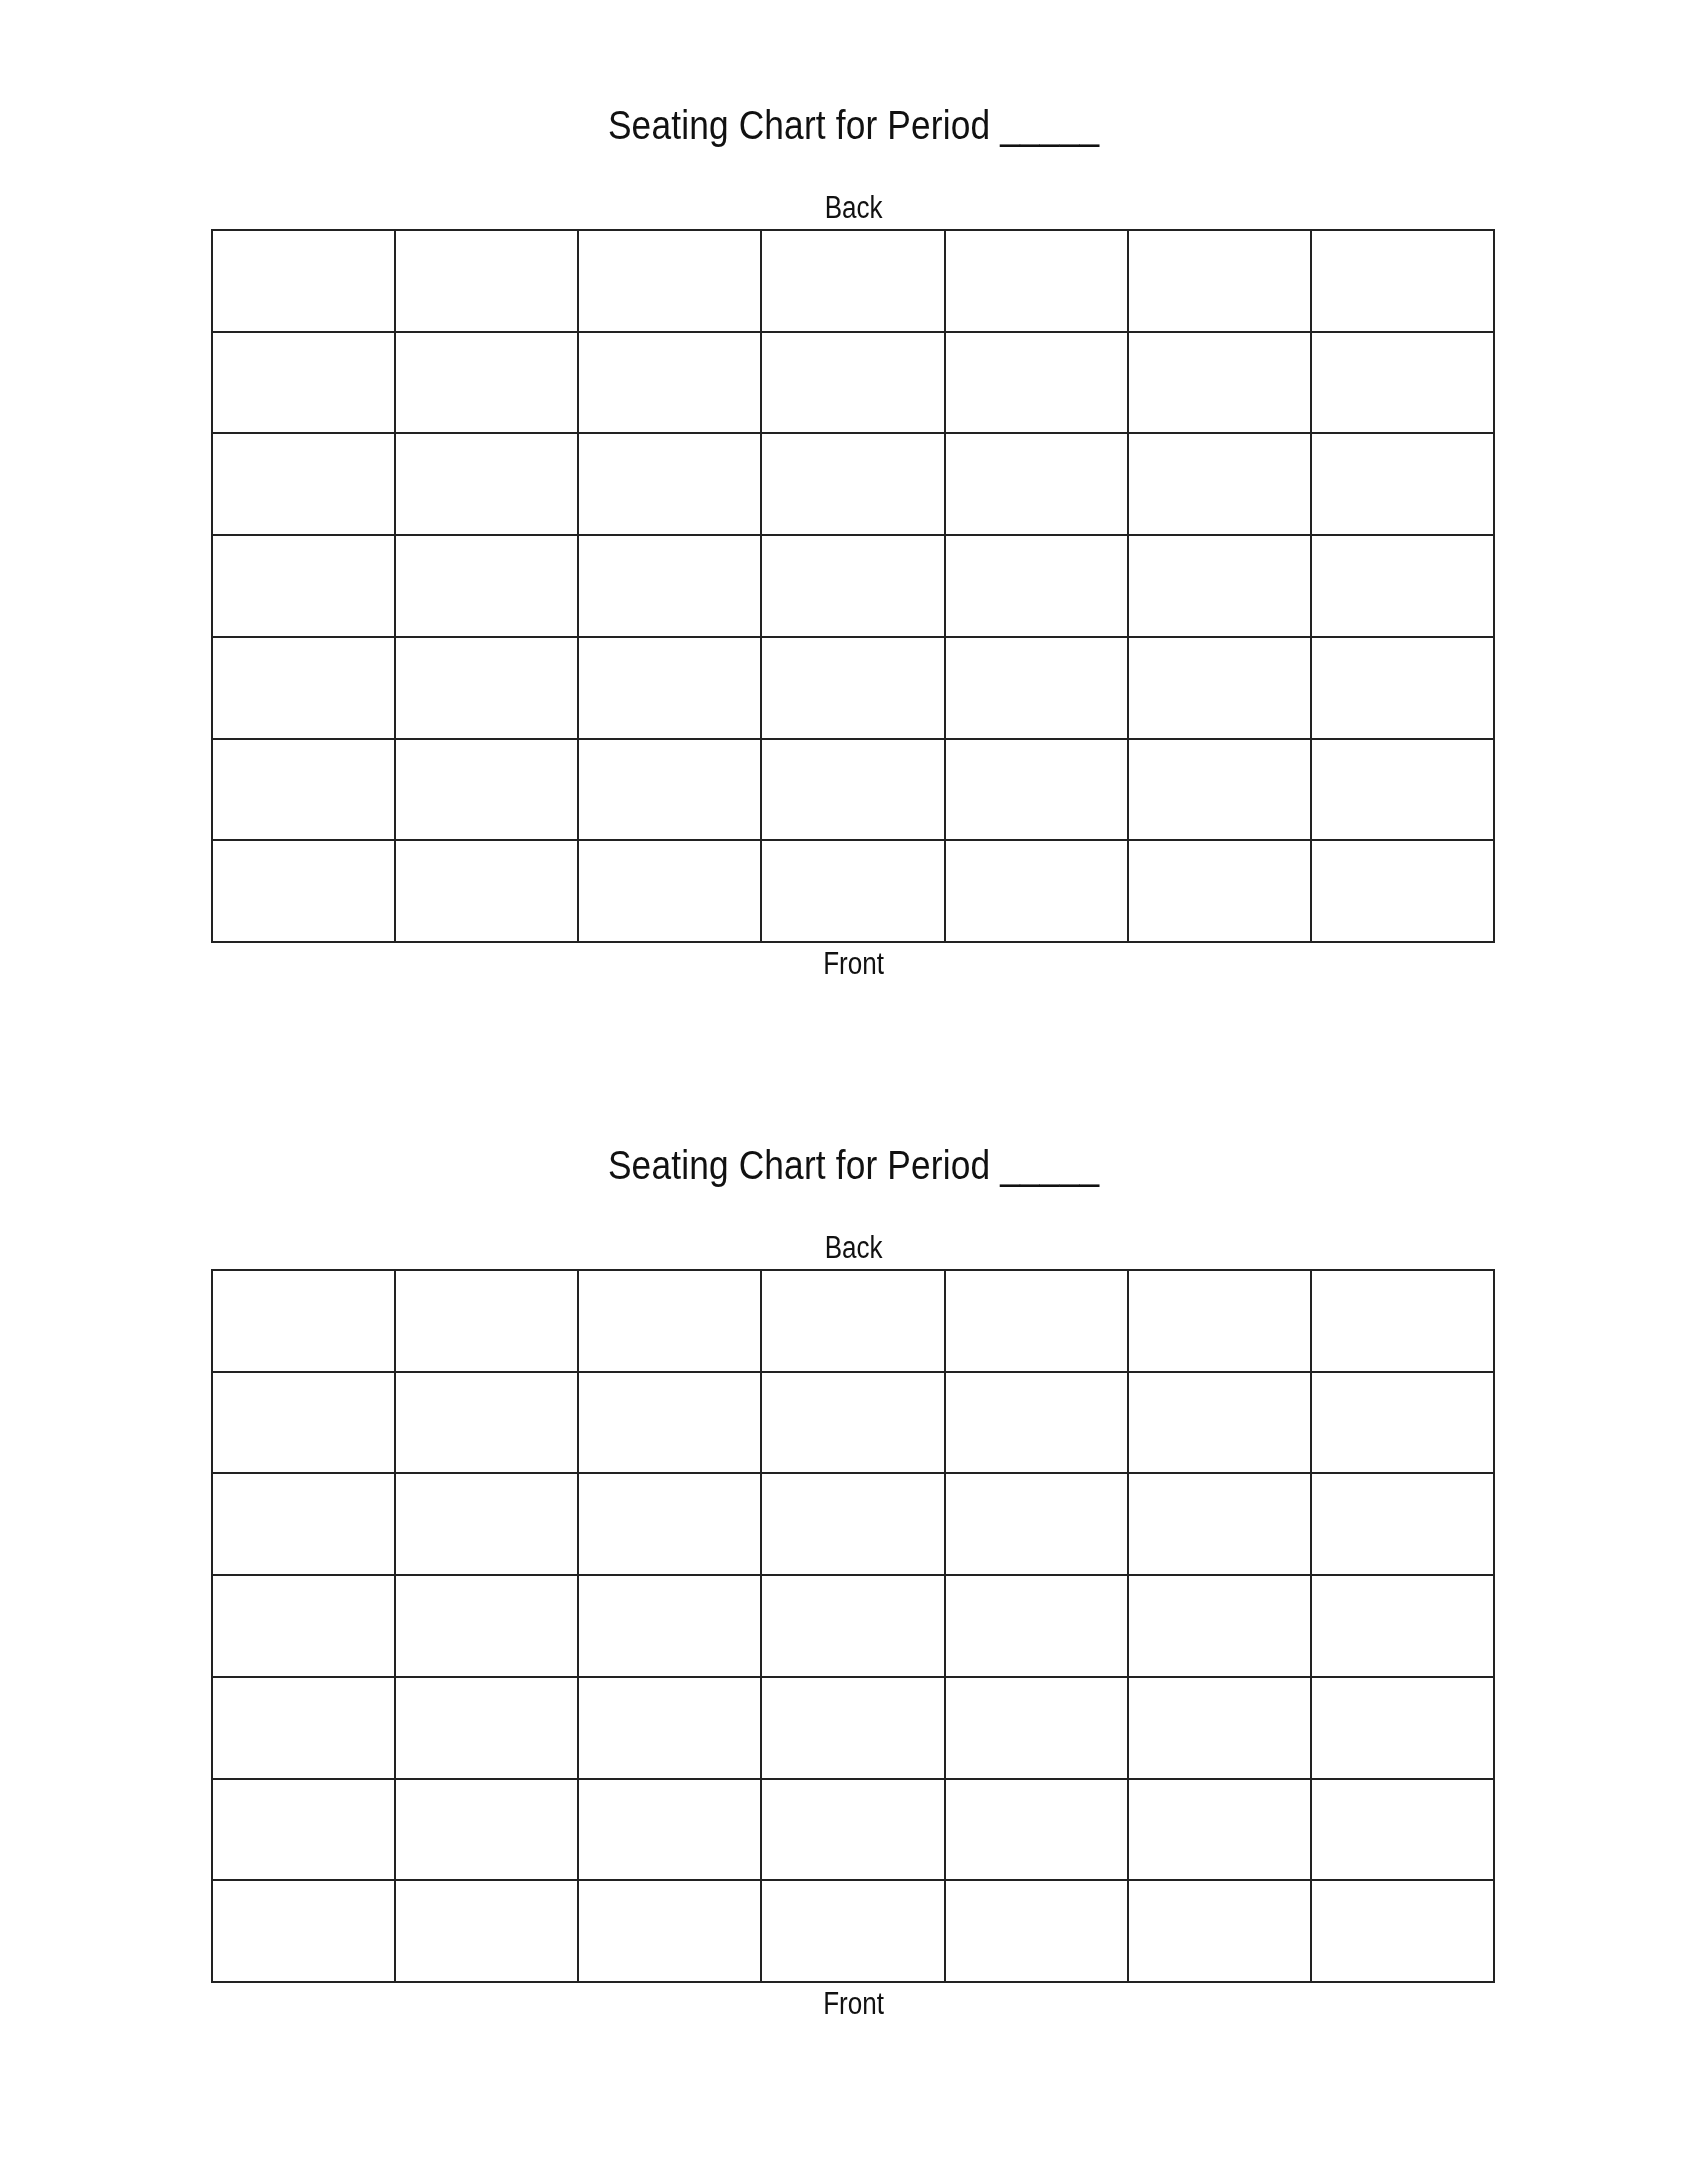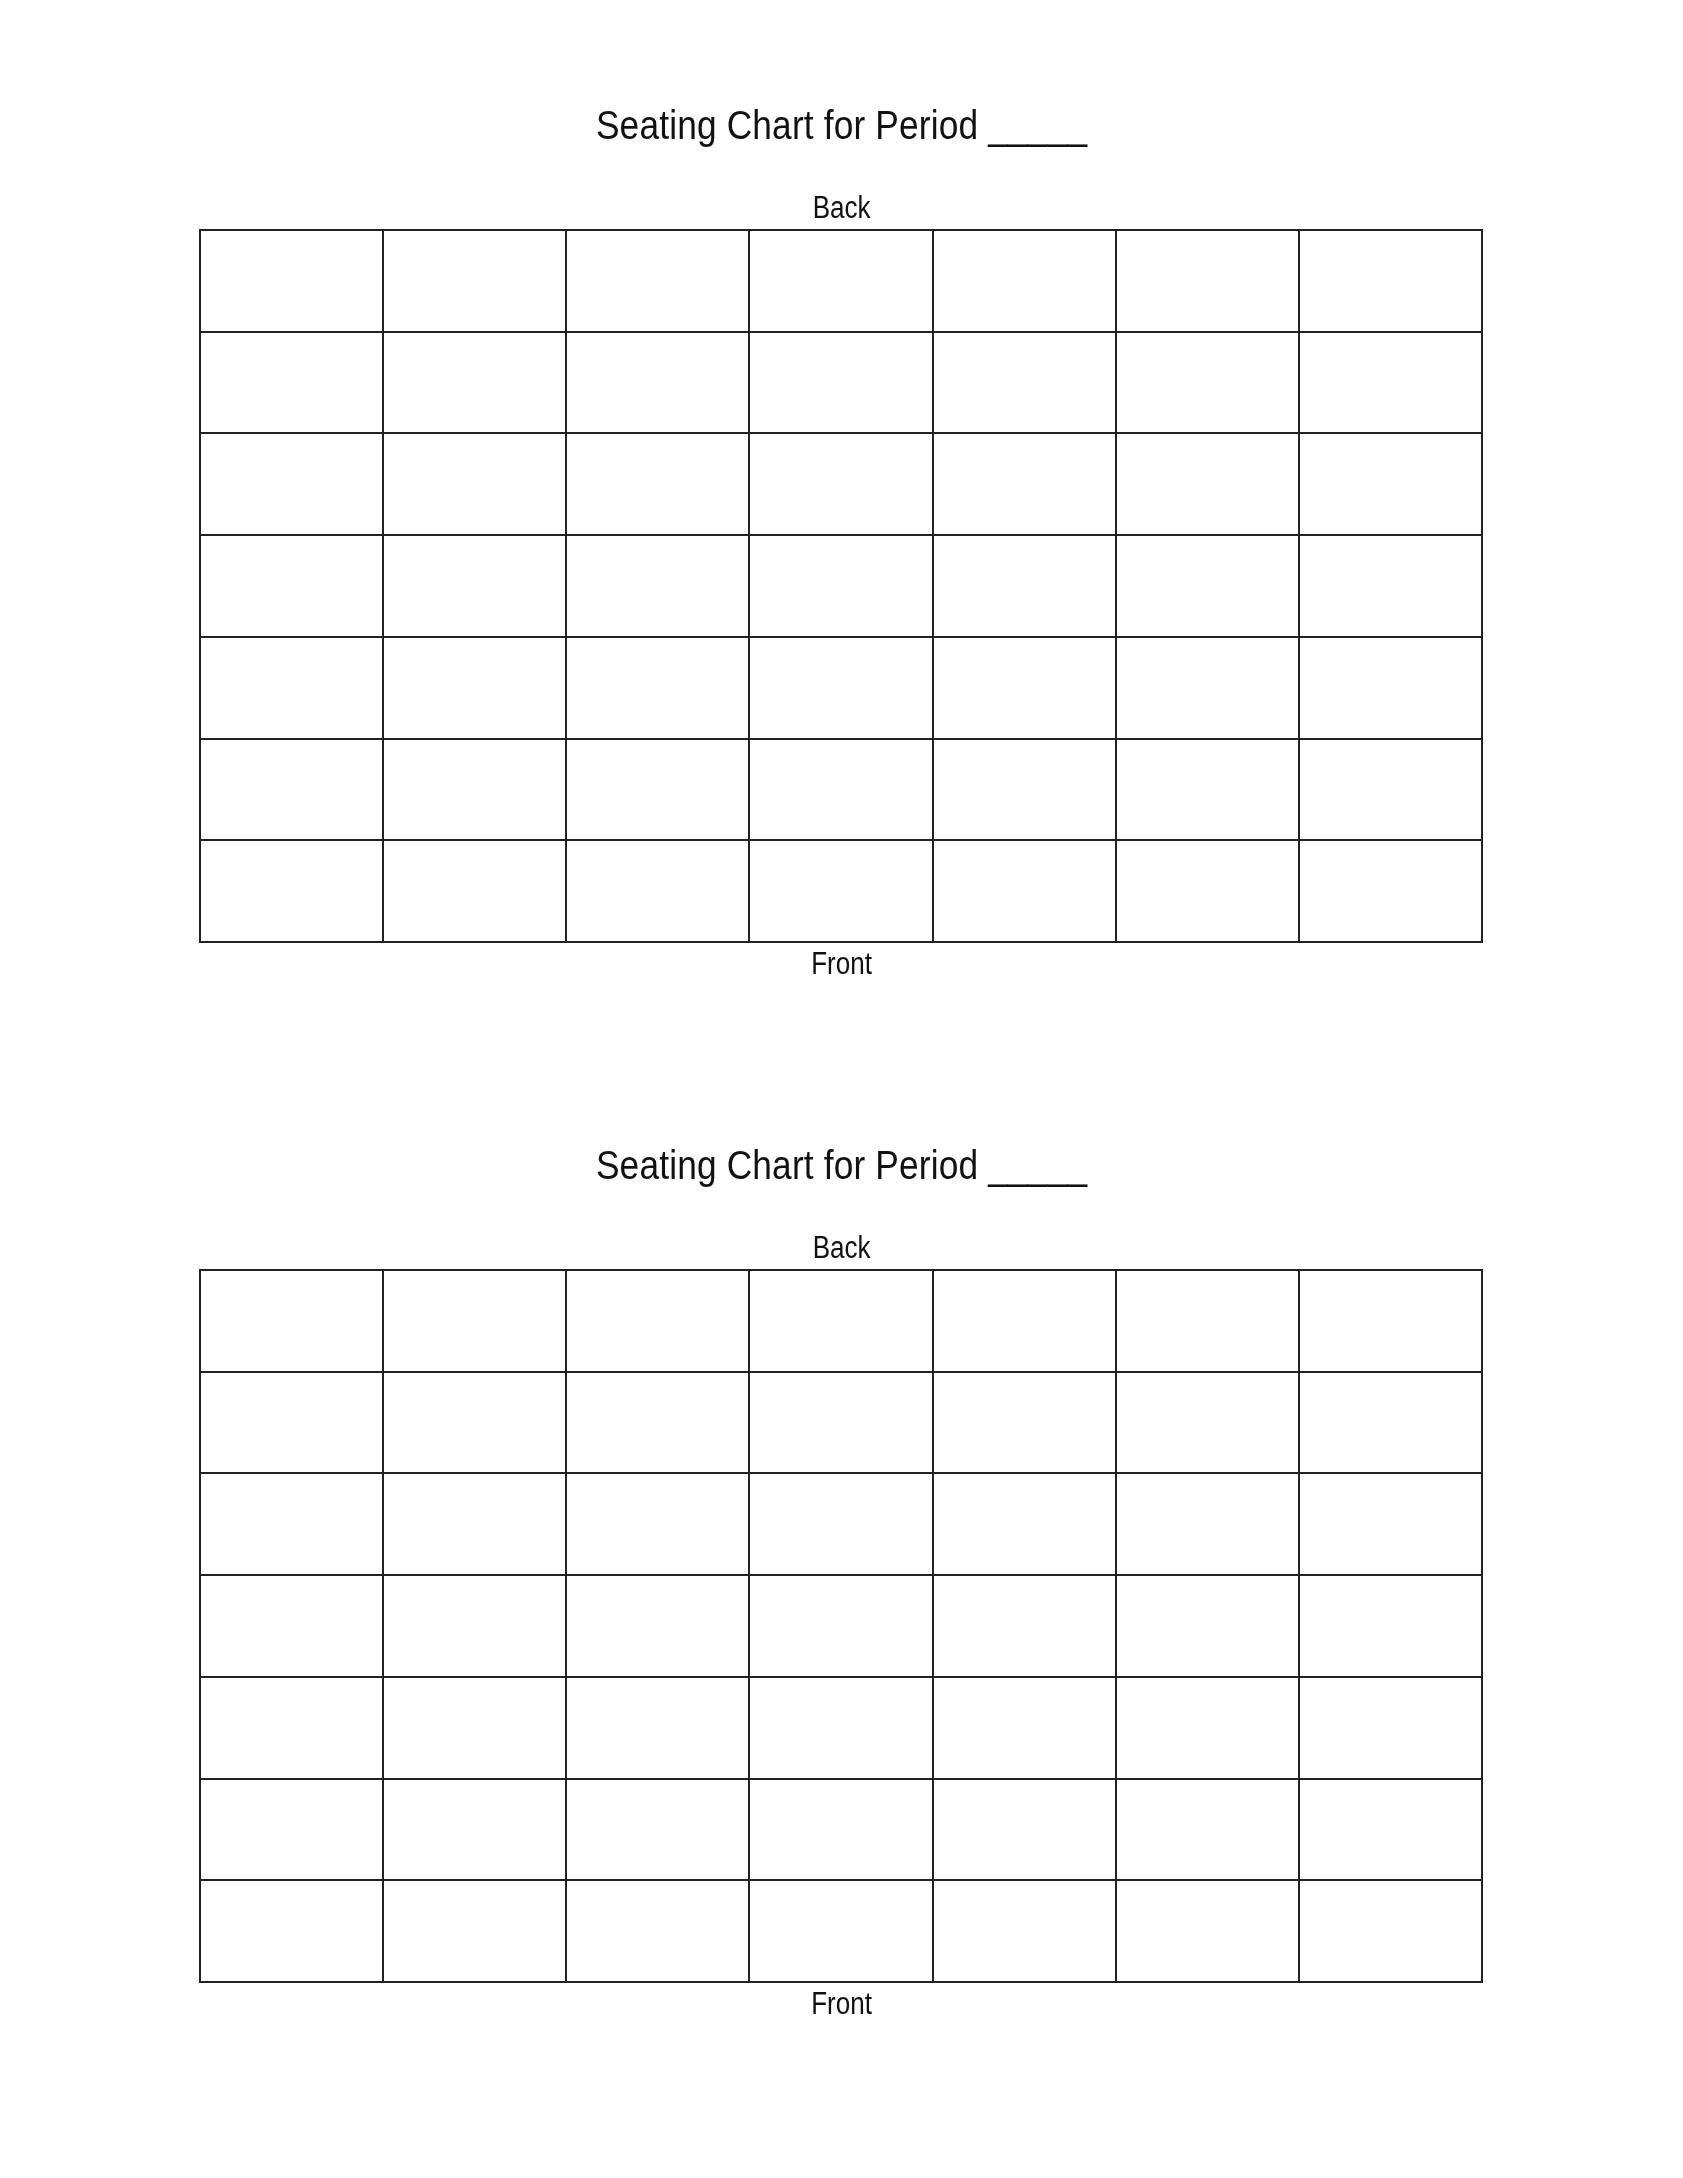--- a/index.html
+++ b/index.html
@@ -10,21 +10,21 @@
     body {
       width: 1683px;
       height: 2178px;
       position: relative;
       overflow: hidden;
       font-family: "Liberation Sans", sans-serif;
       color: #111111;
     }
     .chart {
       position: absolute;
-      left: 0;
+      left: 12px;
       width: 1550px;
       height: 990px;
     }
     .chart-title {
       position: absolute;
       left: 0;
       width: 1683px;
       top: 101px;
       text-align: center;
       font-size: 41px;

